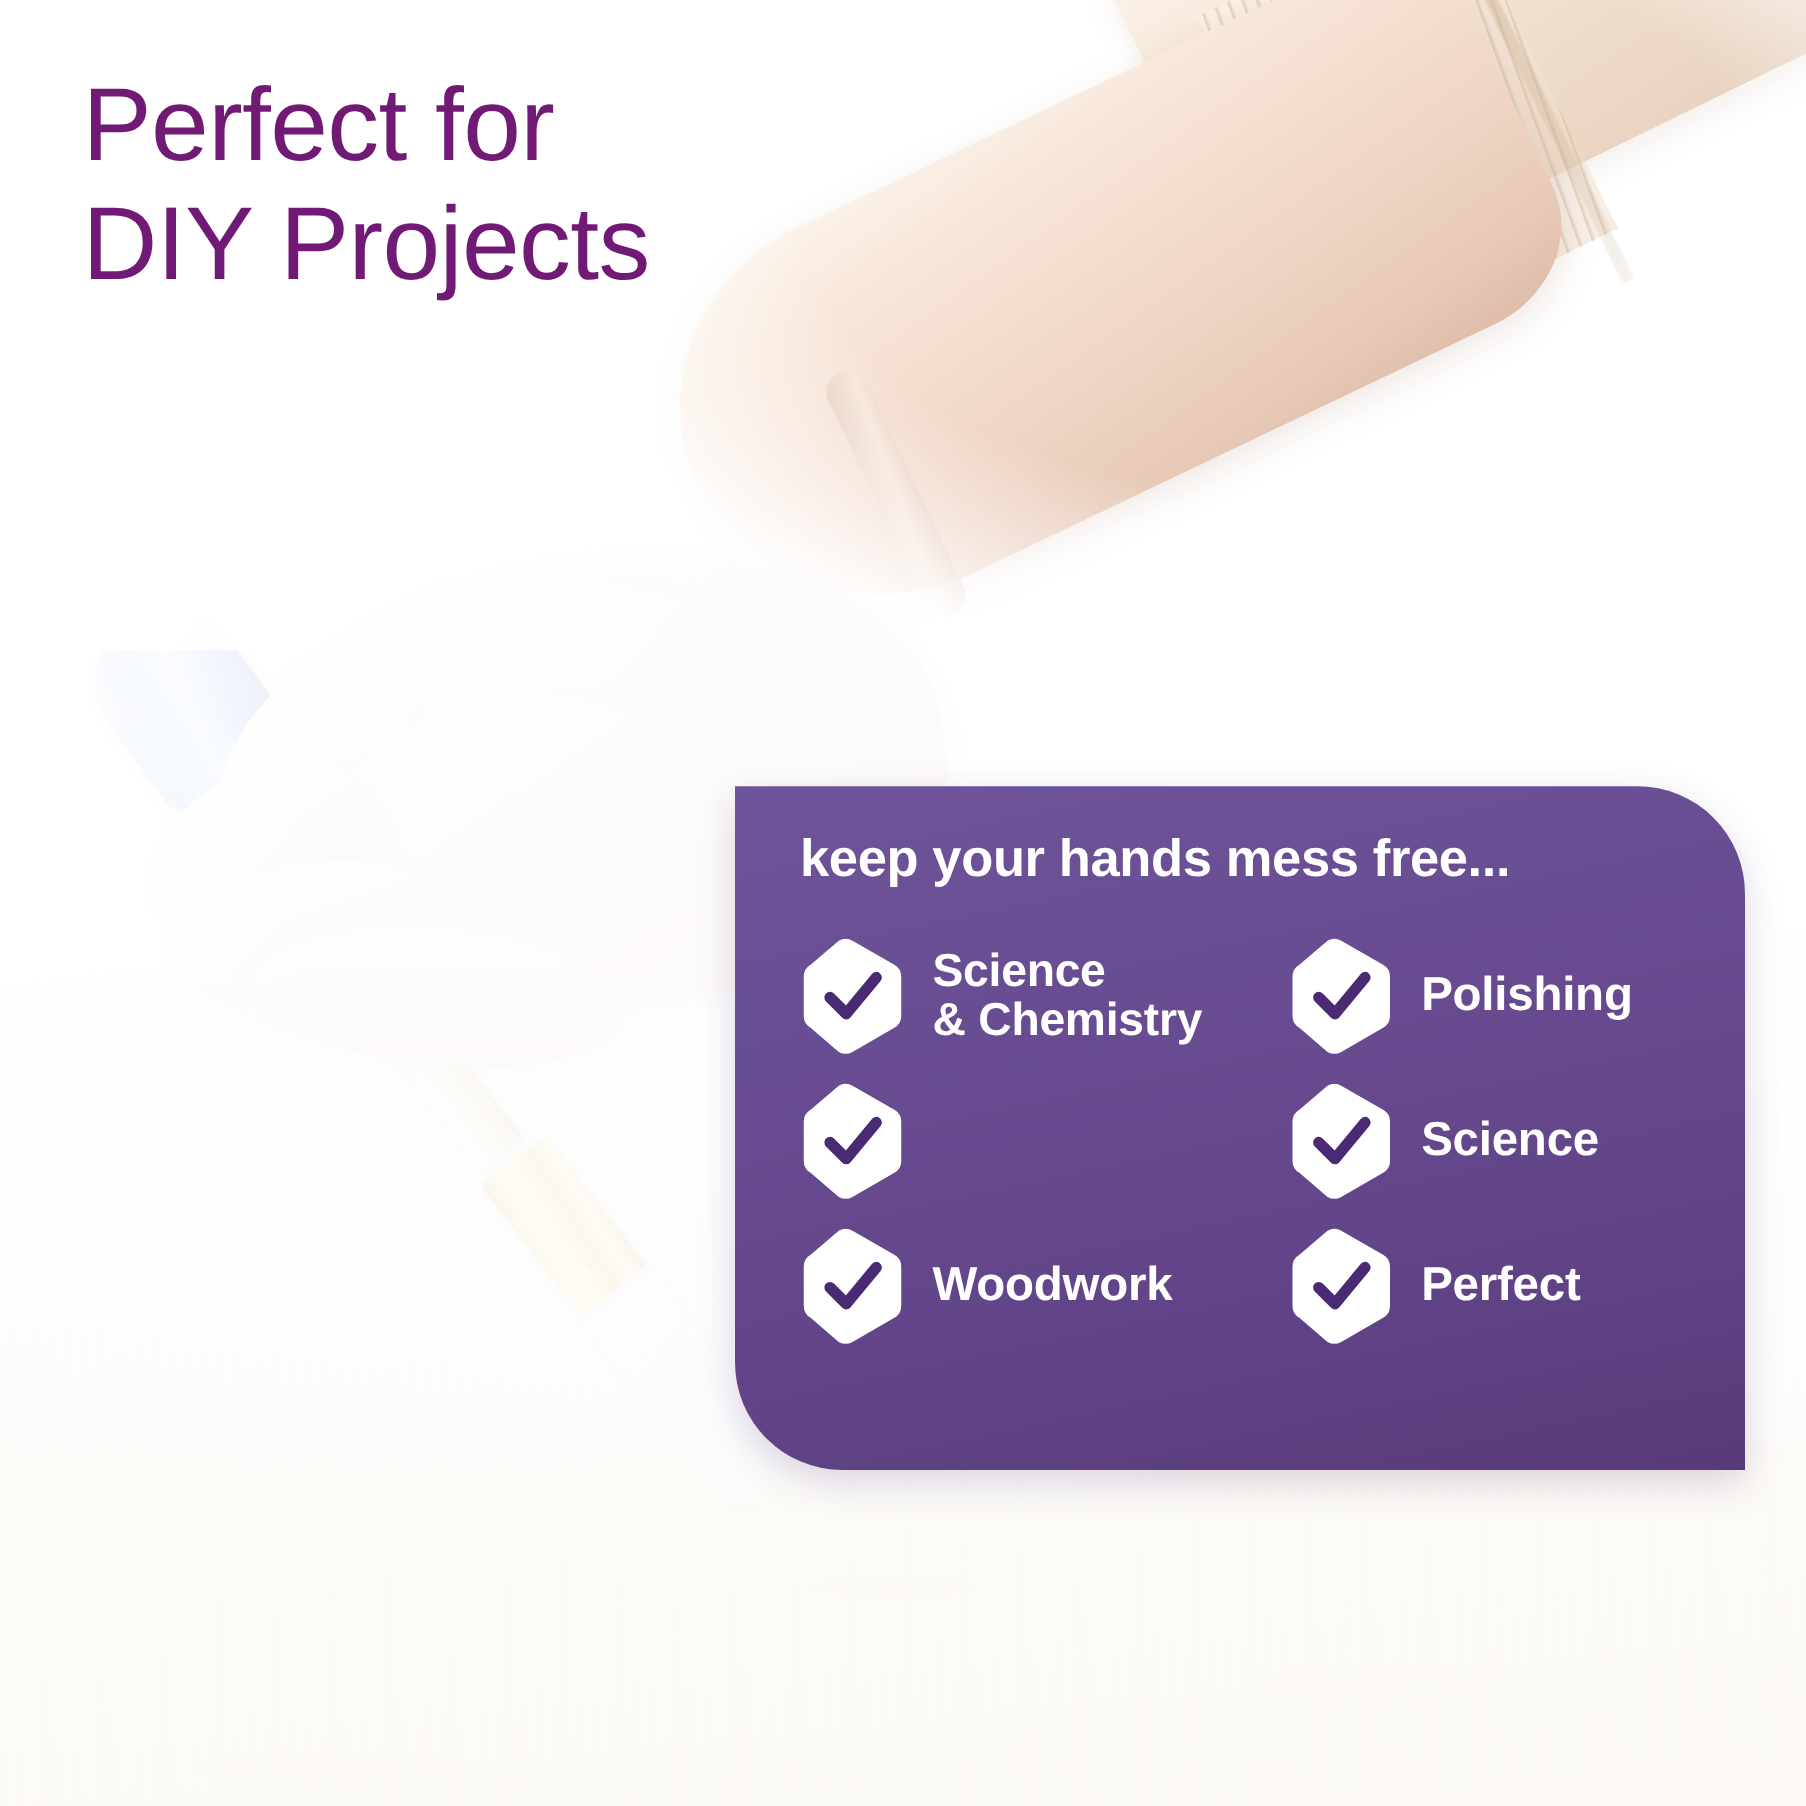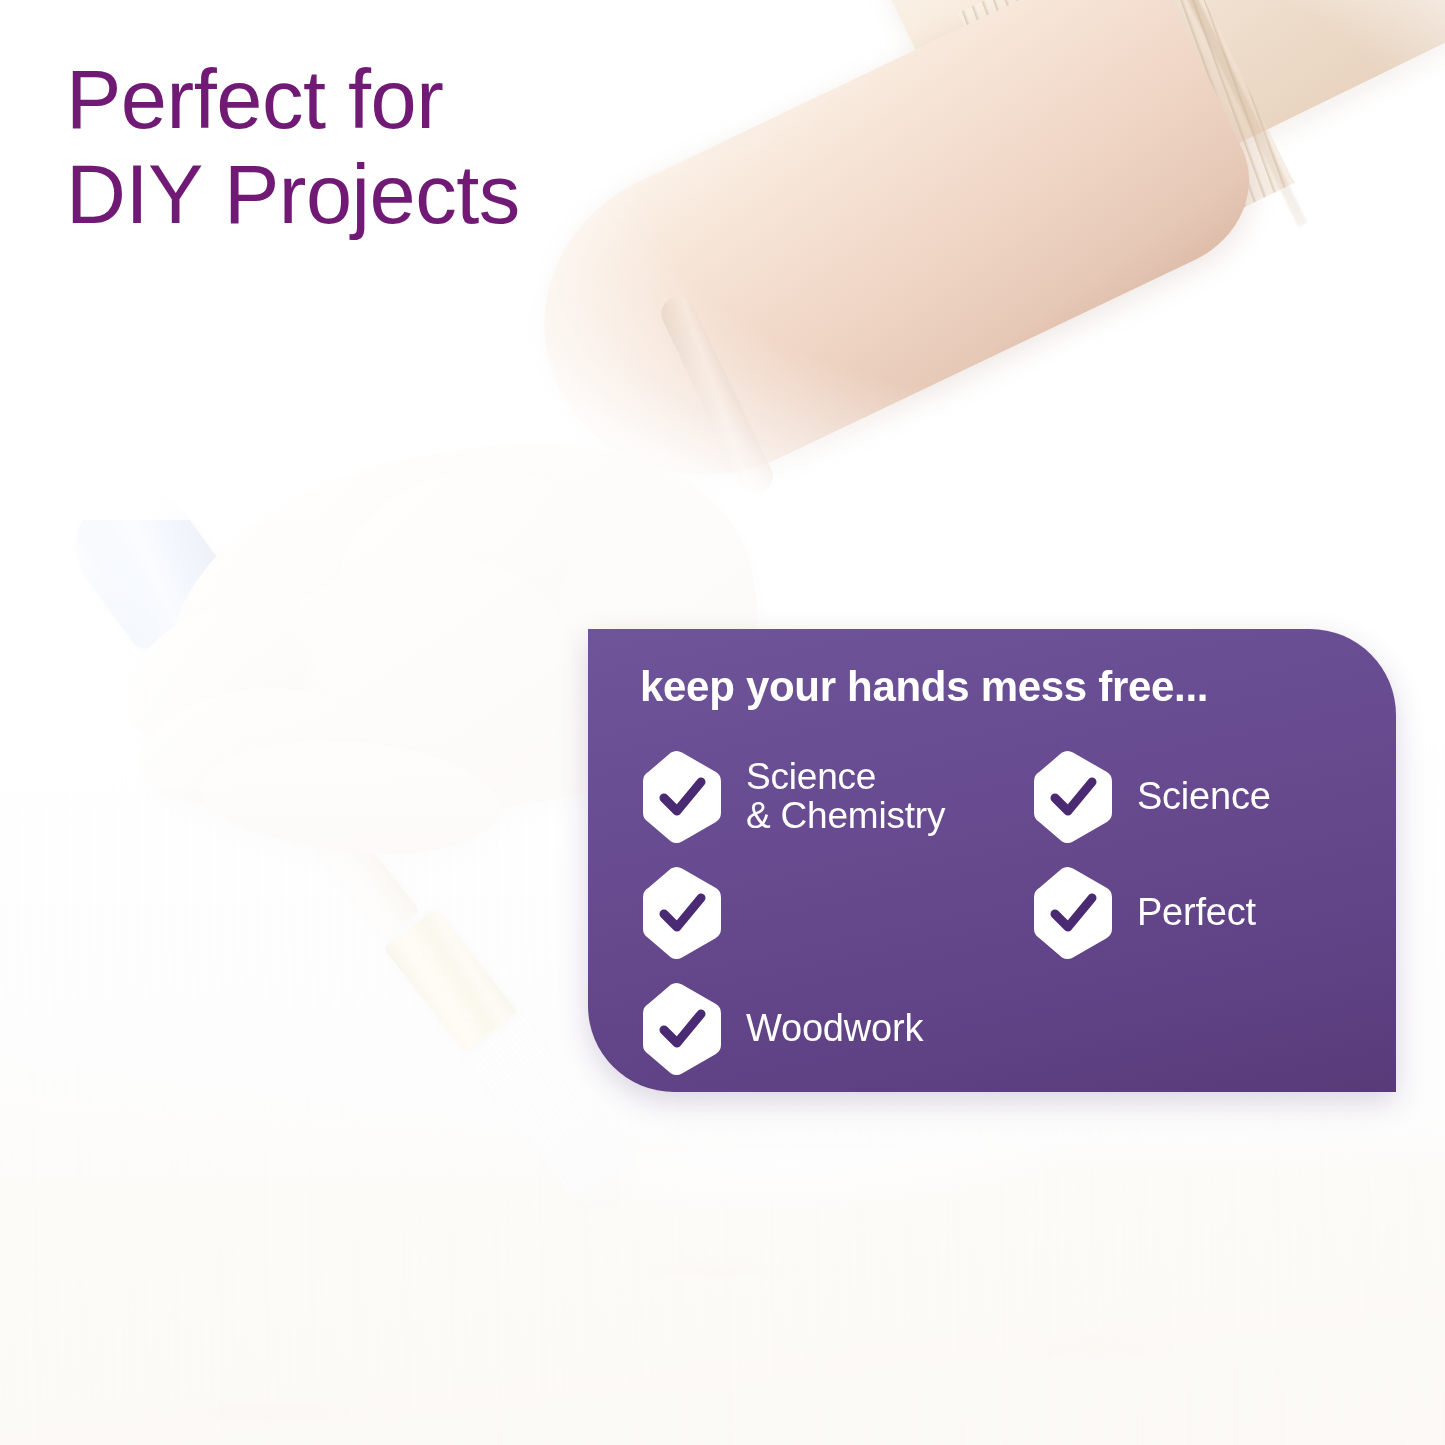--- a/index.html
+++ b/index.html
@@ -423,21 +423,21 @@
     color: #701a75;
     white-space: pre-line;
   }
 
   
   .panel {
     position: absolute;
     left: 588px;
     top: 629px;
     width: 808px;
-    height: 463px;
+    height: 547px;
     border-radius: 0 86px 0 86px;
     background: linear-gradient(168deg,
       #6e5499 0%,
       #6a4f94 22%,
       #66488d 50%,
       #5f4284 78%,
       #583a79 100%);
     box-shadow: 0 10px 30px rgba(60,35,95,0.18);
   }
 
@@ -479,21 +479,21 @@
     flex: 0 0 auto;
     position: relative;
     width: 84px;
     height: 94px;
   }
   .hex svg { display: block; width: 100%; height: 100%; }
 
   .check-label {
     color: #ffffff;
     font-size: 38px;
-    font-weight: 400;
+    font-weight: 700;
     line-height: 1.05;
     letter-spacing: -0.2px;
     white-space: pre-line;
   }
   .check-label.two-line { font-size: 37px; }
 </style>
 </head>
 <body>
 
 <div id="canvas">
@@ -575,20 +575,29 @@
               <path d="M42 2.5 L75.5 21.8 a11 11 0 0 1 5.5 9.5 v31.4 a11 11 0 0 1 -5.5 9.5 L42 91.5 a11 11 0 0 1 -11 0 L8.5 72.2 a11 11 0 0 1 -5.5 -9.5 V31.3 a11 11 0 0 1 5.5 -9.5 L31 2.5 a11 11 0 0 1 11 0 z" fill="#ffffff"></path>
               <path d="M24 48 L37 61 L61 32" fill="none" stroke="#4a2a72" stroke-width="9" stroke-linecap="round" stroke-linejoin="round"></path>
             </svg>
           </span>
           <span class="check-label">Woodwork</span>
         </div>
       </div>
 
       <div class="panel-col right">
 
+        <div class="check-item">
+          <span class="hex">
+            <svg viewBox="0 0 84 94" aria-hidden="true">
+              <path d="M42 2.5 L75.5 21.8 a11 11 0 0 1 5.5 9.5 v31.4 a11 11 0 0 1 -5.5 9.5 L42 91.5 a11 11 0 0 1 -11 0 L8.5 72.2 a11 11 0 0 1 -5.5 -9.5 V31.3 a11 11 0 0 1 5.5 -9.5 L31 2.5 a11 11 0 0 1 11 0 z" fill="#ffffff"></path>
+              <path d="M24 48 L37 61 L61 32" fill="none" stroke="#4a2a72" stroke-width="9" stroke-linecap="round" stroke-linejoin="round"></path>
+            </svg>
+          </span>
+          <span class="check-label">Polishing</span>
+        </div>
 
         <div class="check-item">
           <span class="hex">
             <svg viewBox="0 0 84 94" aria-hidden="true">
               <path d="M42 2.5 L75.5 21.8 a11 11 0 0 1 5.5 9.5 v31.4 a11 11 0 0 1 -5.5 9.5 L42 91.5 a11 11 0 0 1 -11 0 L8.5 72.2 a11 11 0 0 1 -5.5 -9.5 V31.3 a11 11 0 0 1 5.5 -9.5 L31 2.5 a11 11 0 0 1 11 0 z" fill="#ffffff"></path>
               <path d="M24 48 L37 61 L61 32" fill="none" stroke="#4a2a72" stroke-width="9" stroke-linecap="round" stroke-linejoin="round"></path>
             </svg>
           </span>
           <span class="check-label">Science</span>
         </div>

